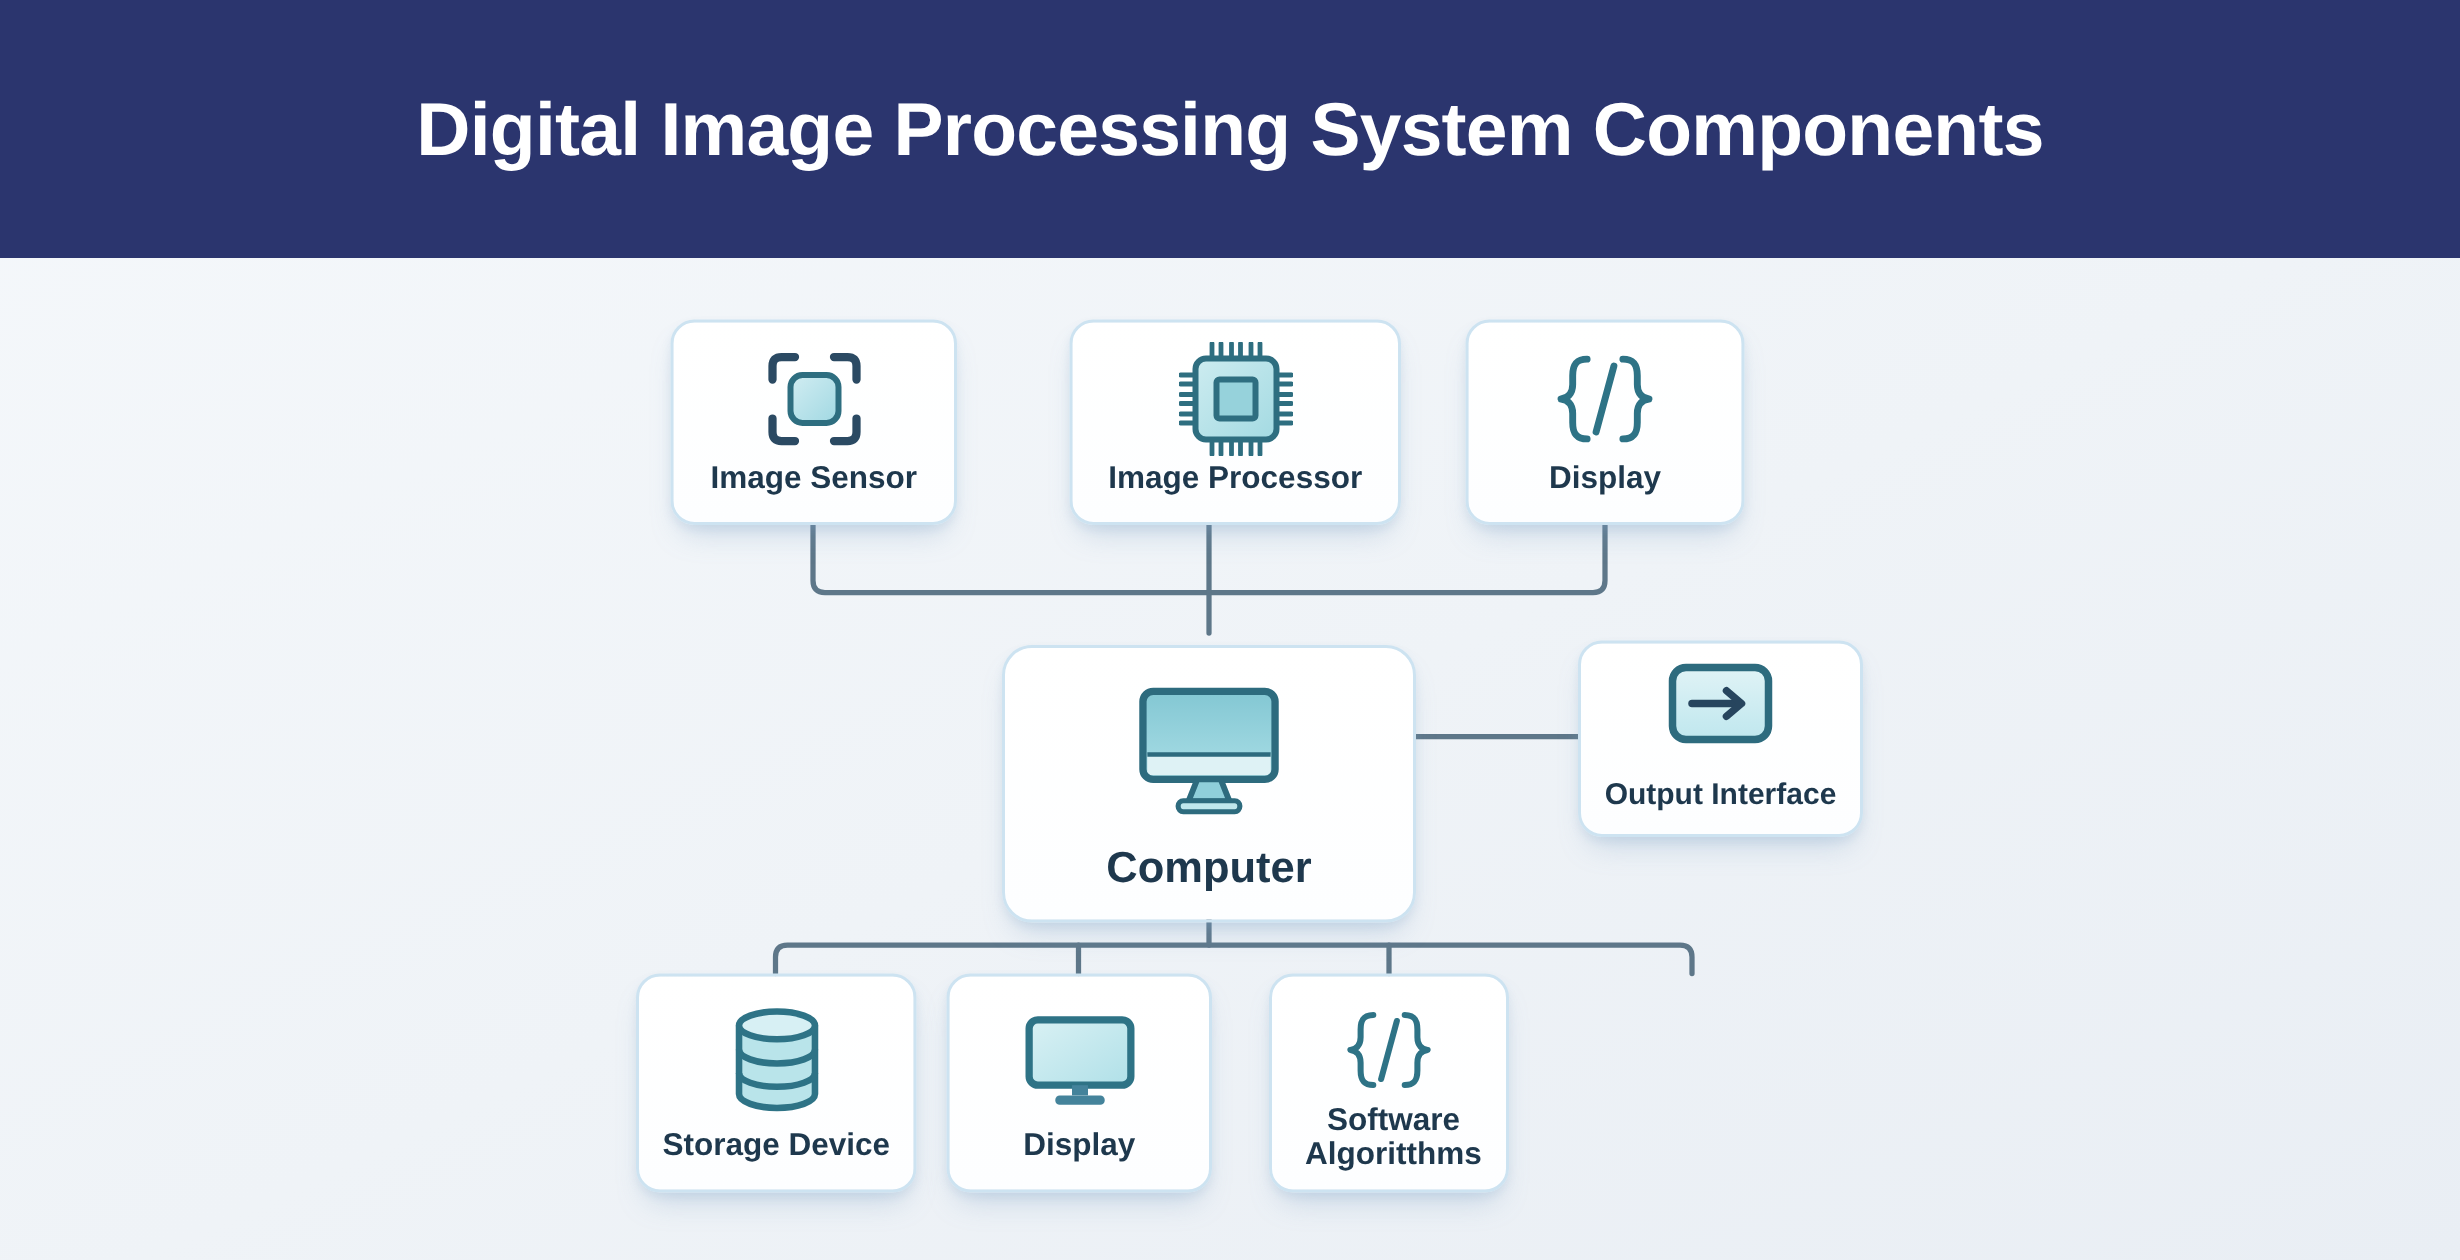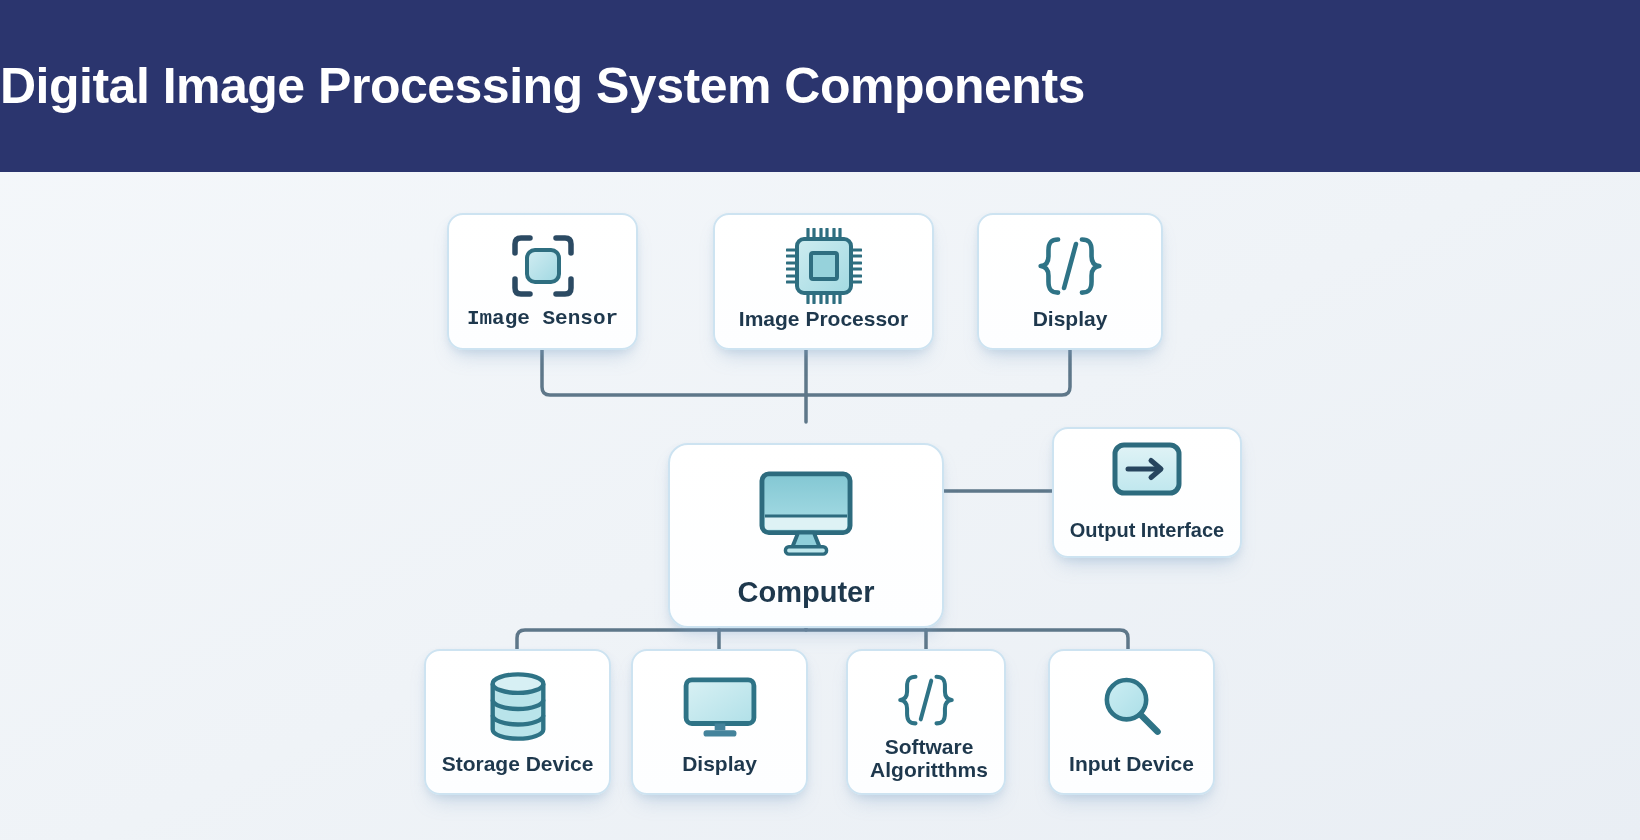--- a/index.html
+++ b/index.html
@@ -4,45 +4,45 @@
 <style>
   html,body{margin:0;padding:0;background:#eef2f6;}
   .stage{
     position:relative;width:1640px;height:840px;overflow:hidden;
     font-family:"Liberation Sans",sans-serif;
     background:linear-gradient(155deg,#f5f8fb 0%,#eff3f7 55%,#e9eef4 100%);
   }
   
   .banner{
     position:absolute;left:0;top:0;width:100%;height:172px;
-    background:#2b356e;display:flex;align-items:center;
+    background:#2b356e;display:flex;align-items:center;justify-content:center;
   }
   .banner h1{
     margin:0;color:#ffffff;font-size:50px;font-weight:700;letter-spacing:-0.5px;
   }
   
   .wires{position:absolute;left:0;top:0;width:1640px;height:840px;pointer-events:none;}
   .wires path{stroke:#5e7789;stroke-width:3.5;fill:none;stroke-linecap:round;}
   
   .node{
     position:absolute;box-sizing:border-box;
     background:linear-gradient(180deg,#ffffff 0%,#fdfeff 100%);
     border:2px solid #cde3f1;border-radius:16px;
     box-shadow:0 12px 20px -8px rgba(124,160,198,.38),0 3px 6px rgba(124,160,198,.14);
     display:flex;flex-direction:column;align-items:center;
   }
   .node .ic{flex:1;display:flex;align-items:center;justify-content:center;width:100%;padding-top:10px;}
   .node .lbl{
     font-size:21px;font-weight:600;color:#1e384d;
     padding-bottom:17px;text-align:center;line-height:1.12;white-space:nowrap;
   }
-  .n-image-sensor{left:447px;top:213px;width:191px;height:137px;font-family:Liberation Mono, monospace;}
+  .n-image-sensor{left:447px;top:213px;width:191px;height:137px;}
   .n-image-processor{left:713px;top:213px;width:221px;height:137px;}
   .n-display-top{left:977px;top:213px;width:186px;height:137px;}
-  .n-computer{left:668px;top:443px;width:276px;height:185px;border-radius:20px;}
+  .n-computer{left:668px;top:430px;width:276px;height:185px;border-radius:20px;}
   .n-computer .lbl{font-size:29px;padding-bottom:18px;}
   .n-output-interface{left:1052px;top:427px;width:190px;height:131px;gap:17px;}
   .n-output-interface .lbl{font-size:20px;padding-bottom:15px;}
   .n-storage-device{left:424px;top:649px;width:187px;height:146px;}
   .n-display-bottom{left:631px;top:649px;width:177px;height:146px;}
   .n-software-algorithms{left:846px;top:649px;width:160px;height:146px;}
   .n-software-algorithms .lbl{white-space:normal;padding-bottom:11px;padding-left:12px;padding-right:6px;}
   .n-software-algorithms .ic{padding-top:14px;}
   .n-input-device{left:1048px;top:649px;width:167px;height:146px;}
 </style>
@@ -196,29 +196,14 @@
         <g stroke="#2e7386" stroke-width="5" fill="none" stroke-linecap="round" stroke-linejoin="round">
           <path d="M27 7 C19 7 16.5 11 16.5 19 L16.5 25.5 C16.5 32.5 12.5 35.5 8 36 C12.5 36.5 16.5 39.5 16.5 46.5 L16.5 53 C16.5 61 19 65 27 65"></path>
           <path d="M53 7 C61 7 63.5 11 63.5 19 L63.5 25.5 C63.5 32.5 67.5 35.5 72 36 C67.5 36.5 63.5 39.5 63.5 46.5 L63.5 53 C63.5 61 61 65 53 65"></path>
           <path d="M33.5 60 L46.5 12"></path>
         </g>
       </svg>
     </span>
     <span class="lbl">Software Algoritthms</span>
   </div>
 
-  <div class="node n-input-device">
-    <span class="ic">
-      <svg width="64" height="64" viewBox="0 0 70 70">
-        <defs>
-          <linearGradient id="g9" x1="0" y1="0" x2="1" y2="1">
-            <stop offset="0" stop-color="#cdeef3"></stop>
-              <stop offset="1" stop-color="#aadee7"></stop>
-          </linearGradient>
-        </defs>
-        <circle cx="29" cy="27" r="21.5" fill="url(#g9)" stroke="#2e7386" stroke-width="5"></circle>
-        <path d="M44.5 43.5 L63 62" stroke="#2e7386" stroke-width="7" stroke-linecap="round"></path>
-      </svg>
-    </span>
-    <span class="lbl">Input Device</span>
-  </div>
 
 </div>
 
 </body></html>

